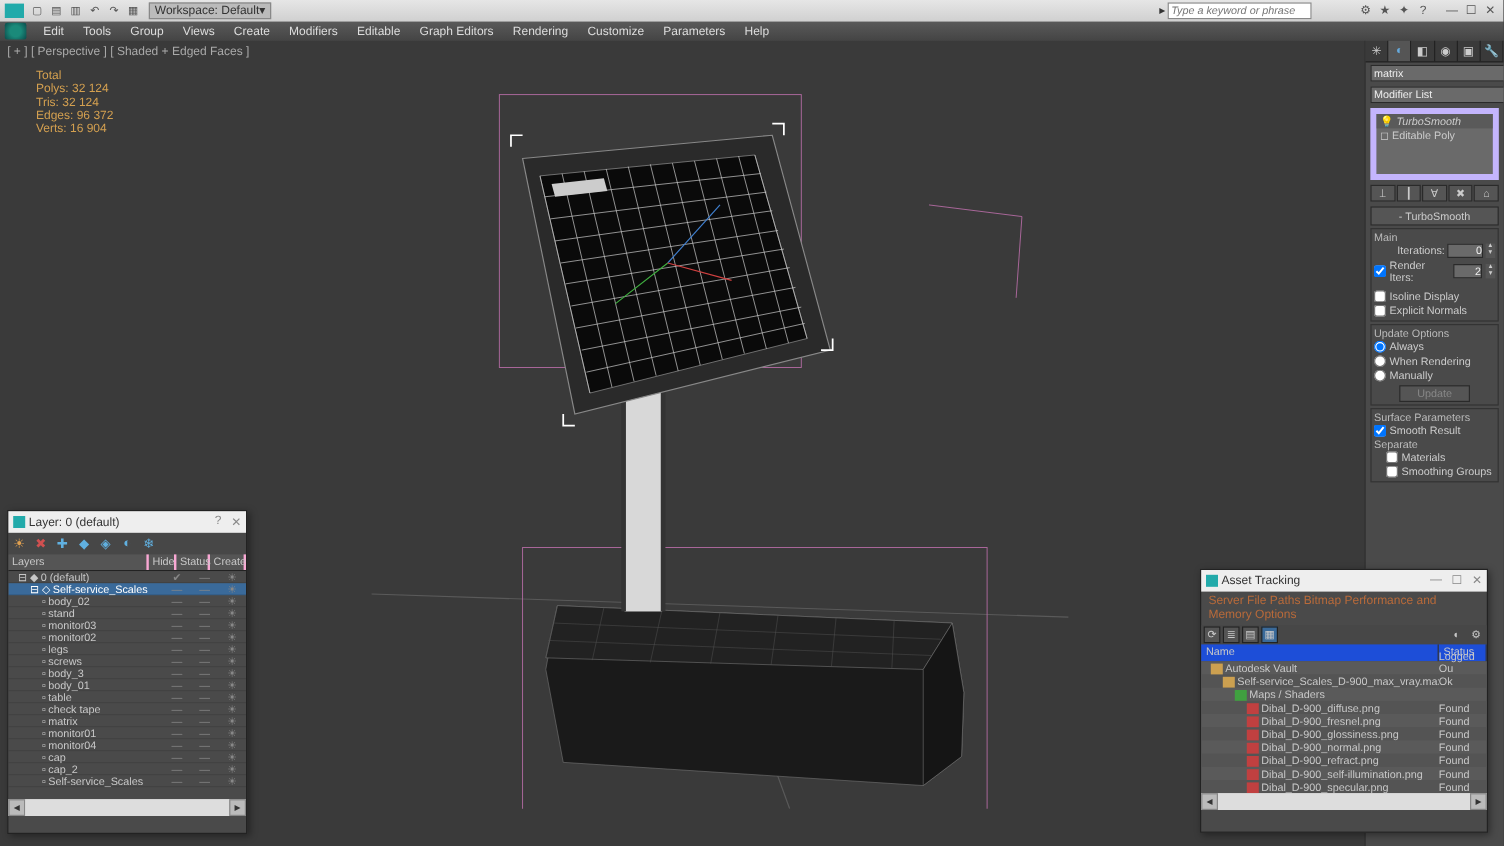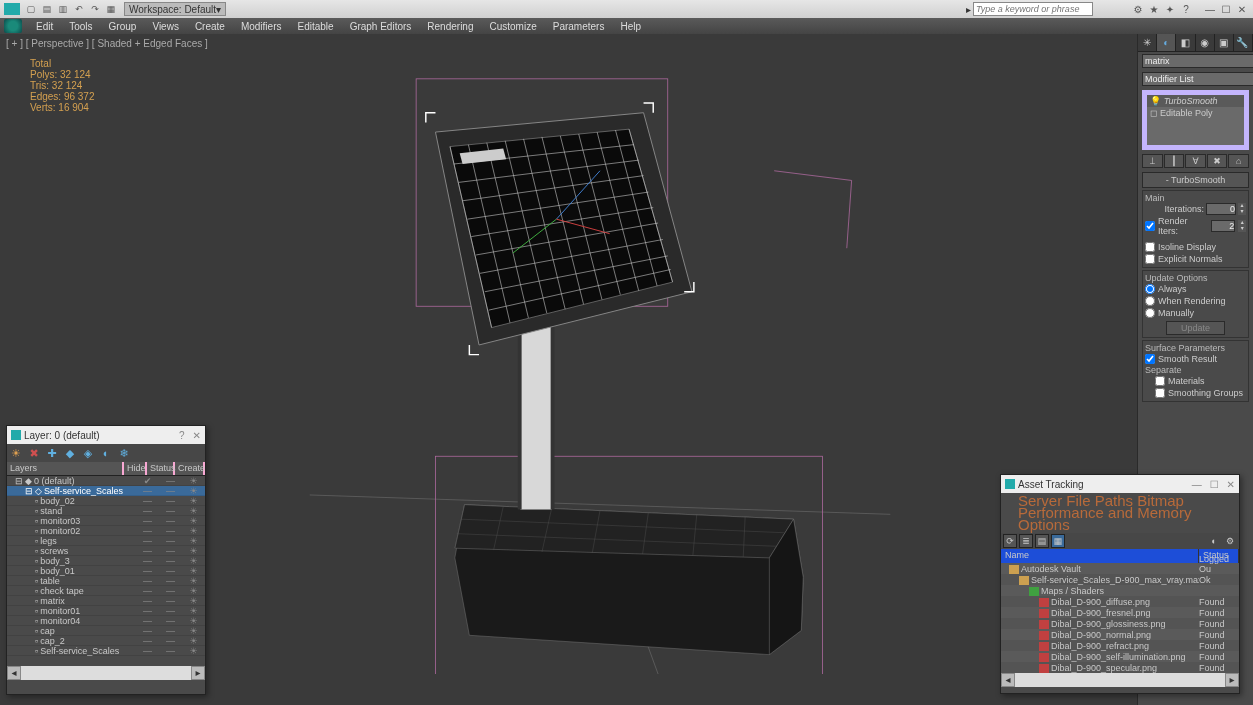--- a/index.html
+++ b/index.html
@@ -53,21 +53,21 @@
 .layer-panel .rows{overflow:auto;height:190px;background:#4a4a4a}
 .layer-panel .row{display:flex;align-items:center;height:10px;font-size:9px;border-bottom:1px solid rgba(0,0,0,.1)}
 .layer-panel .row .indent{display:inline-block}
 .layer-panel .row .name{flex:1;padding-left:2px;white-space:nowrap;overflow:hidden}
 .layer-panel .row .col{width:23px;text-align:center;color:#888}
 .layer-panel .row.sel{background:#3a6a9a;color:#fff}
 .layer-panel .sbar{height:14px;background:#ccc;display:flex}
 .layer-panel .sbar span{width:14px;background:#bbb;border:1px solid #888;text-align:center;color:#333}
 .layer-panel .sbar .track{flex:1;background:#ddd}
 .asset-panel{top:474px;left:1000px;width:240px;height:220px}
-.asset-panel .menus{padding:2px 17px;color:#b86a3a;font-size:15px;line-height:12px}
+.asset-panel .menus{padding:2px 6px;color:#b86a3a;font-size:10px;line-height:12px}
 .asset-panel .atoolbar{height:16px;background:#474747;display:flex;align-items:center;padding:0 2px;gap:2px}
 .asset-panel .atoolbar span{width:14px;height:14px;background:#555;border:1px solid #222;font-size:9px;display:flex;align-items:center;justify-content:center}
 .asset-panel .atoolbar .active{background:#3a6a9a}
 .asset-panel .aheader{height:14px;background:#1d4ed8;display:flex;font-size:9px}
 .asset-panel .aheader span{padding:1px 4px;border-right:1px solid #333}
 .asset-panel .arows{background:#5a5a5a}
 .asset-panel .arow{display:flex;height:11px;font-size:9px;align-items:flex-end}
 .asset-panel .arow:nth-child(even){background:#545454}
 .asset-panel .arow .icon{width:10px;height:9px;margin:0 2px}
 .asset-panel .arow .name{flex:1;white-space:nowrap;overflow:hidden}

